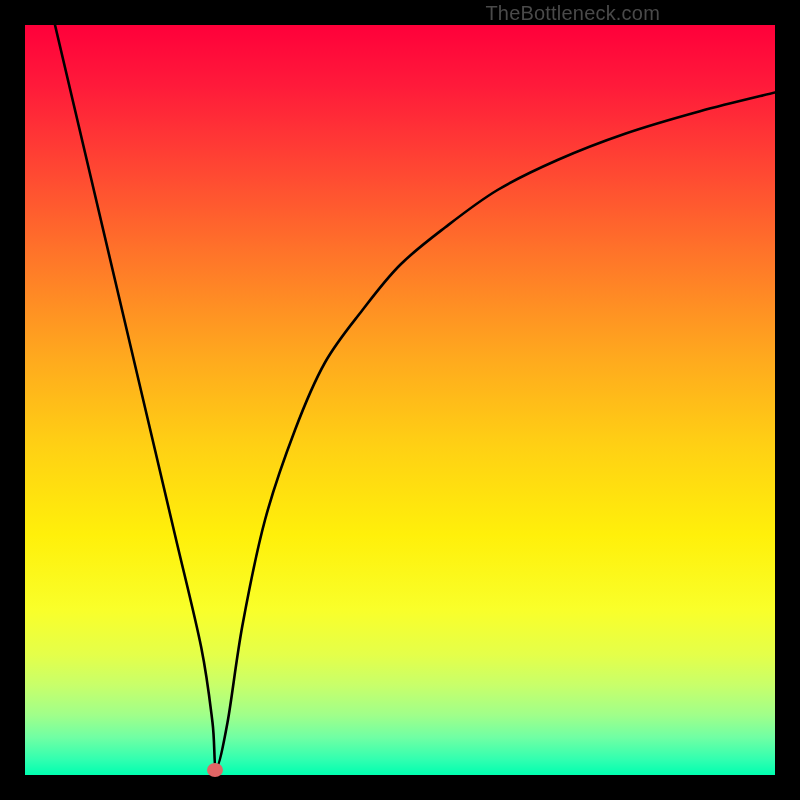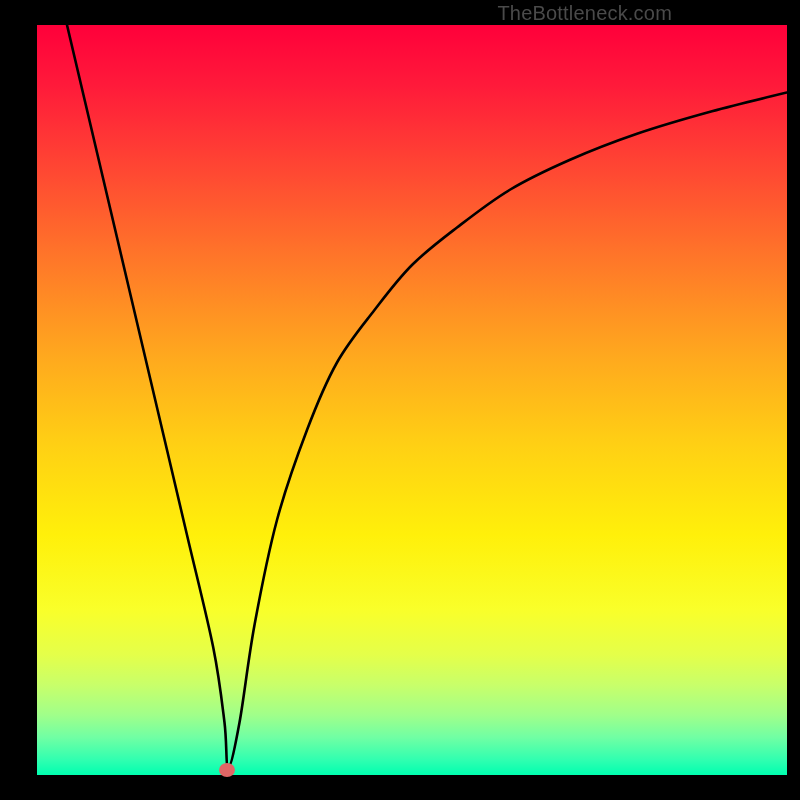--- a/index.html
+++ b/index.html
@@ -2,21 +2,20 @@
 <html><head>
 <meta charset="utf-8">
 <style>
   * { margin: 0; padding: 0; box-sizing: border-box; }
   html, body { width: 800px; height: 800px; overflow: hidden; background: #000; }
   .frame {
     position: relative;
     width: 668px;
     height: 800px;
     background: #000;
-    margin-left: 12px;
   }
   .plot-area {
     position: absolute;
     left: 25px;
     top: 25px;
     width: 750px;
     height: 750px;
     background: linear-gradient(to bottom,
       #ff003a 0%,
       #ff1a3a 8%,

